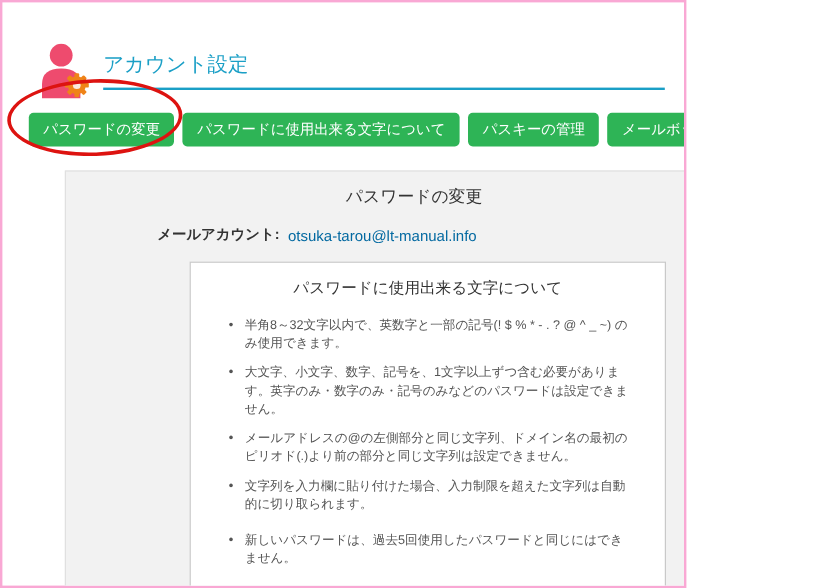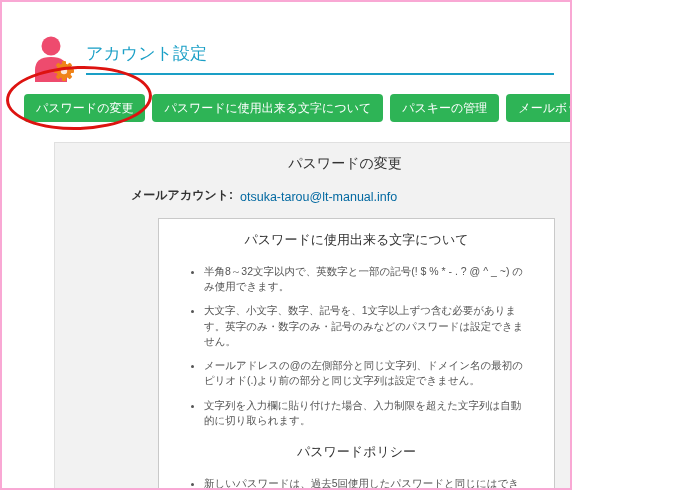--- a/index.html
+++ b/index.html
@@ -104,21 +104,20 @@
 
 
     <div class="rules-box">
       <div class="rules-title">パスワードに使用出来る文字について</div>
       <ul>
           <li>半角8～32文字以内で、英数字と一部の記号(! $ % * - . ? @ ^ _ ~) のみ使用できます。</li>
           <li>大文字、小文字、数字、記号を、1文字以上ずつ含む必要があります。英字のみ・数字のみ・記号のみなどのパスワードは設定できません。</li>
           <li>メールアドレスの@の左側部分と同じ文字列、ドメイン名の最初のピリオド(.)より前の部分と同じ文字列は設定できません。</li>
           <li>文字列を入力欄に貼り付けた場合、入力制限を超えた文字列は自動的に切り取られます。</li>
         </ul>
-      <div class="rules-title">パスワードポリシー</div>
       <ul>
           <li>新しいパスワードは、過去5回使用したパスワードと同じにはできません。</li>
         </ul>
     </div>
 
   </div>
 
 </div>
 
 </body></html>

